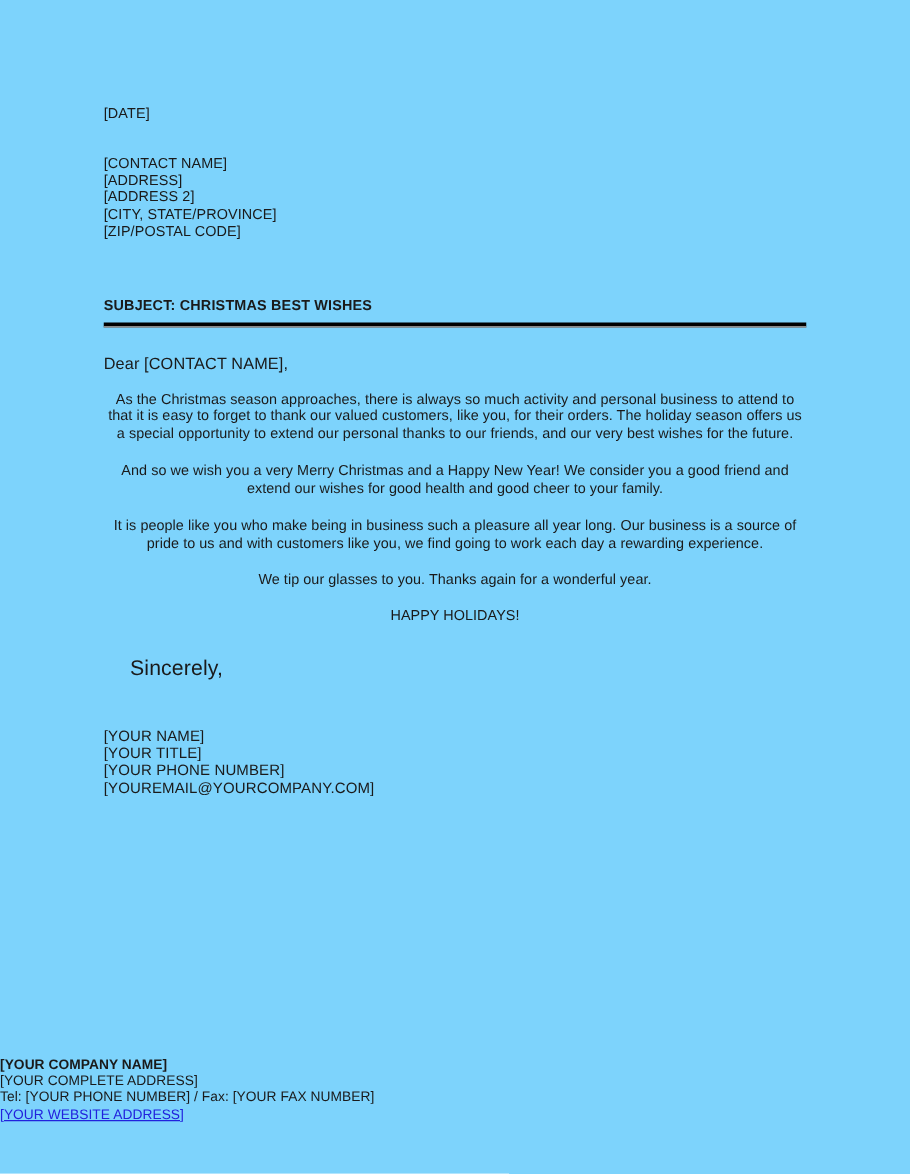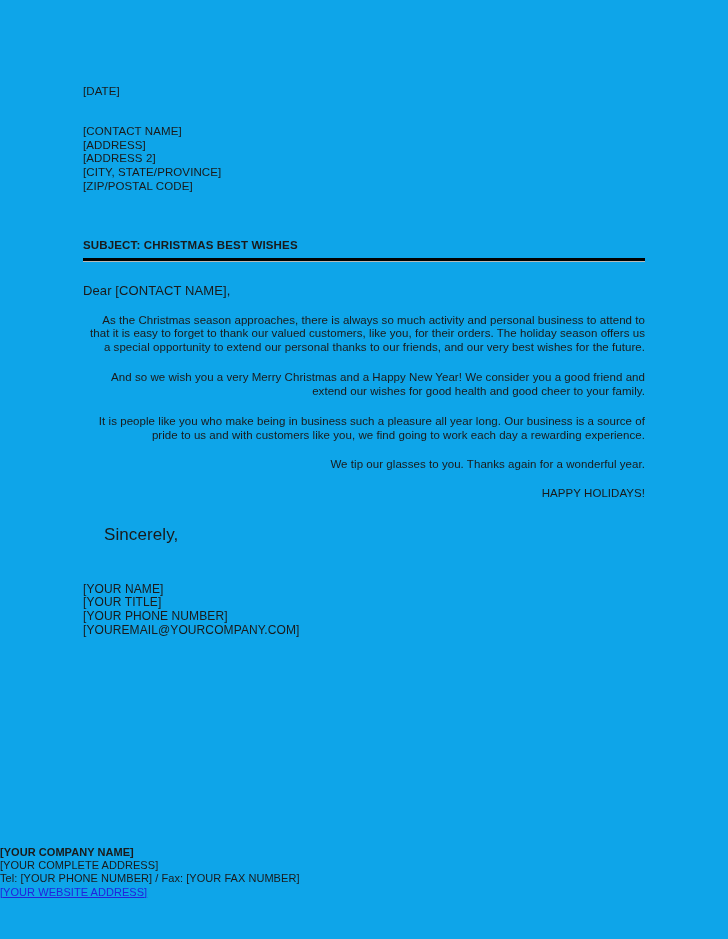--- a/index.html
+++ b/index.html
@@ -11,21 +11,21 @@
     width: 728px;
     height: 939px;
     position: relative;
     font-family: "Liberation Sans", sans-serif;
     color: #1a1a1a;
     -webkit-font-smoothing: antialiased;
   }
   .page {
     position: absolute;
     inset: 0;
-    background: #0ea5e9;
+    background: #7dd3fc;
     text-decoration: underline;
   }
   .content {
     position: absolute;
     left: 83px;
     top: 84px;
     width: 562px;
   }
   .date-line {
     font-size: 11.5px;
@@ -62,21 +62,21 @@
     font-size: 13px;
     line-height: 14px;
     letter-spacing: 0.1px;
   }
 
   .para {
     margin-top: 16px;
     font-size: 11.5px;
     line-height: 13.9px;
     letter-spacing: 0.05px;
-    text-align: right;
+    text-align: center;
   }
   .para.tight { margin-top: 15px; }
 
   .closing {
     margin-top: 27px;
     font-size: 17px;
     line-height: 14px;
     letter-spacing: 0.1px;
     margin-left: 21px;
   }

